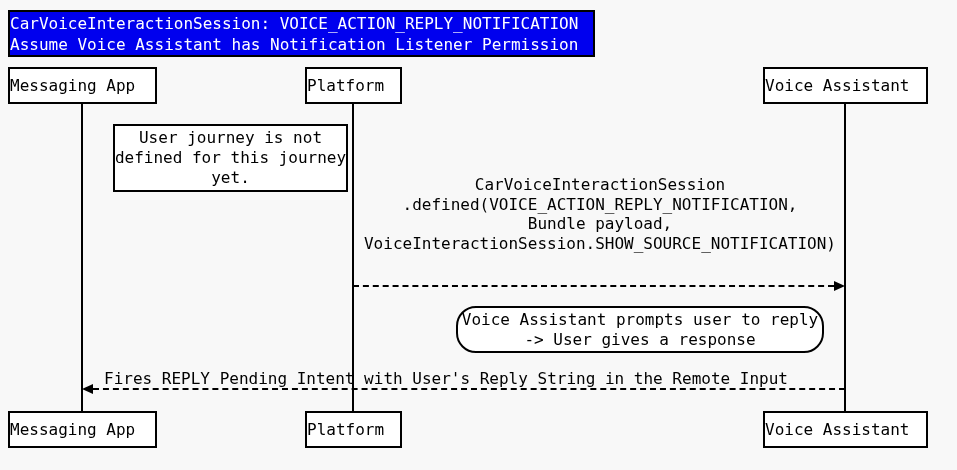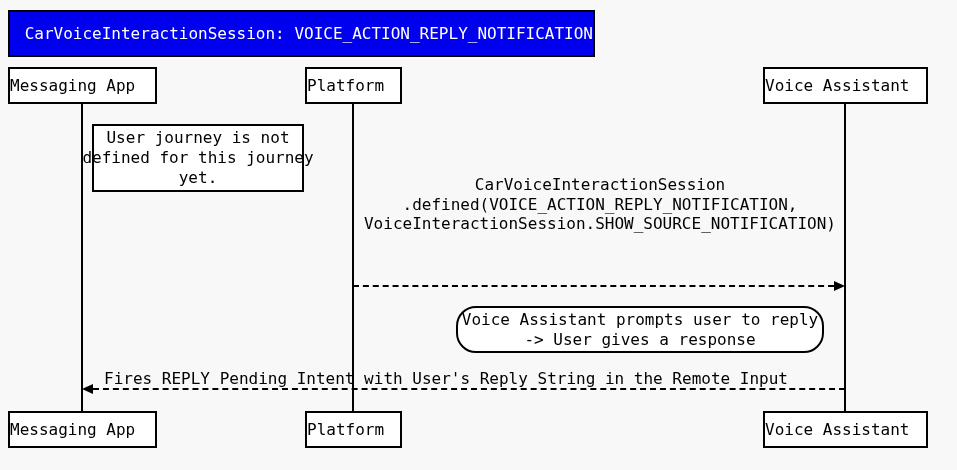--- a/index.html
+++ b/index.html
@@ -25,21 +25,21 @@
   }
   .title-box {
     position: absolute;
     box-sizing: border-box;
     left: 8px; top: 10px; width: 587px; height: 47px;
     background: var(--title-bg, #0000ee);
     color: var(--title-fg, #fff);
     border: 2px solid var(--line, #000);
     display: flex;
     flex-direction: column;
-    align-items: flex-end;
+    align-items: flex-start;
     justify-content: center;
     line-height: 21px;
     text-align: center;
     white-space: nowrap;
   }
   .lifeline {
     position: absolute;
     top: 103px;
     height: 309px;
     width: 2px;
@@ -85,45 +85,47 @@
     border-bottom: 5px solid transparent;
   }
 </style>
 </head>
 <body>
 
 <div class="canvas">
 
   <div class="title-box">
     <div>CarVoiceInteractionSession: VOICE_ACTION_REPLY_NOTIFICATION</div>
+    <div>Assume Voice Assistant has Notification Listener Permission</div>
   </div>
 
   <div class="lifeline" style="left:81px;"></div>
   <div class="lifeline" style="left:352px;"></div>
   <div class="lifeline" style="left:844px;"></div>
 
   <div class="actor-box" style="left:8px;   top:67px; width:149px; height:37px;">
     <span>Messaging App</span>
   </div>
   <div class="actor-box" style="left:305px; top:67px; width:97px;  height:37px;">
     <span>Platform</span>
   </div>
   <div class="actor-box" style="left:763px; top:67px; width:165px; height:37px;">
     <span>Voice Assistant</span>
   </div>
 
-  <div class="note-box" style="left:92px; top:124px; width:212px; height:68px;">
+  <div class="note-box" style="left:113px; top:124px; width:235px; height:68px;">
     <div>User journey is not</div>
     <div>defined for this journey</div>
     <div>yet.</div>
   </div>
 
   <div class="msg-label" style="left:358px; top:175px; width:484px;">
     <div>CarVoiceInteractionSession</div>
     <div>.defined(VOICE_ACTION_REPLY_NOTIFICATION,</div>
+    <div>Bundle payload,</div>
     <div>VoiceInteractionSession.SHOW_SOURCE_NOTIFICATION)</div>
   </div>
 
   <div class="arrow-line" style="left:353px; top:285px; width:481px;"></div>
   <div class="arrow-head point-right" style="left:834px; top:281px;"></div>
 
   <div class="note-box" style="left:456px; top:306px; width:368px; height:47px;border-radius:20px;">
     <div>Voice Assistant prompts user to reply</div>
     <div>-&gt; User gives a response</div>
   </div>

